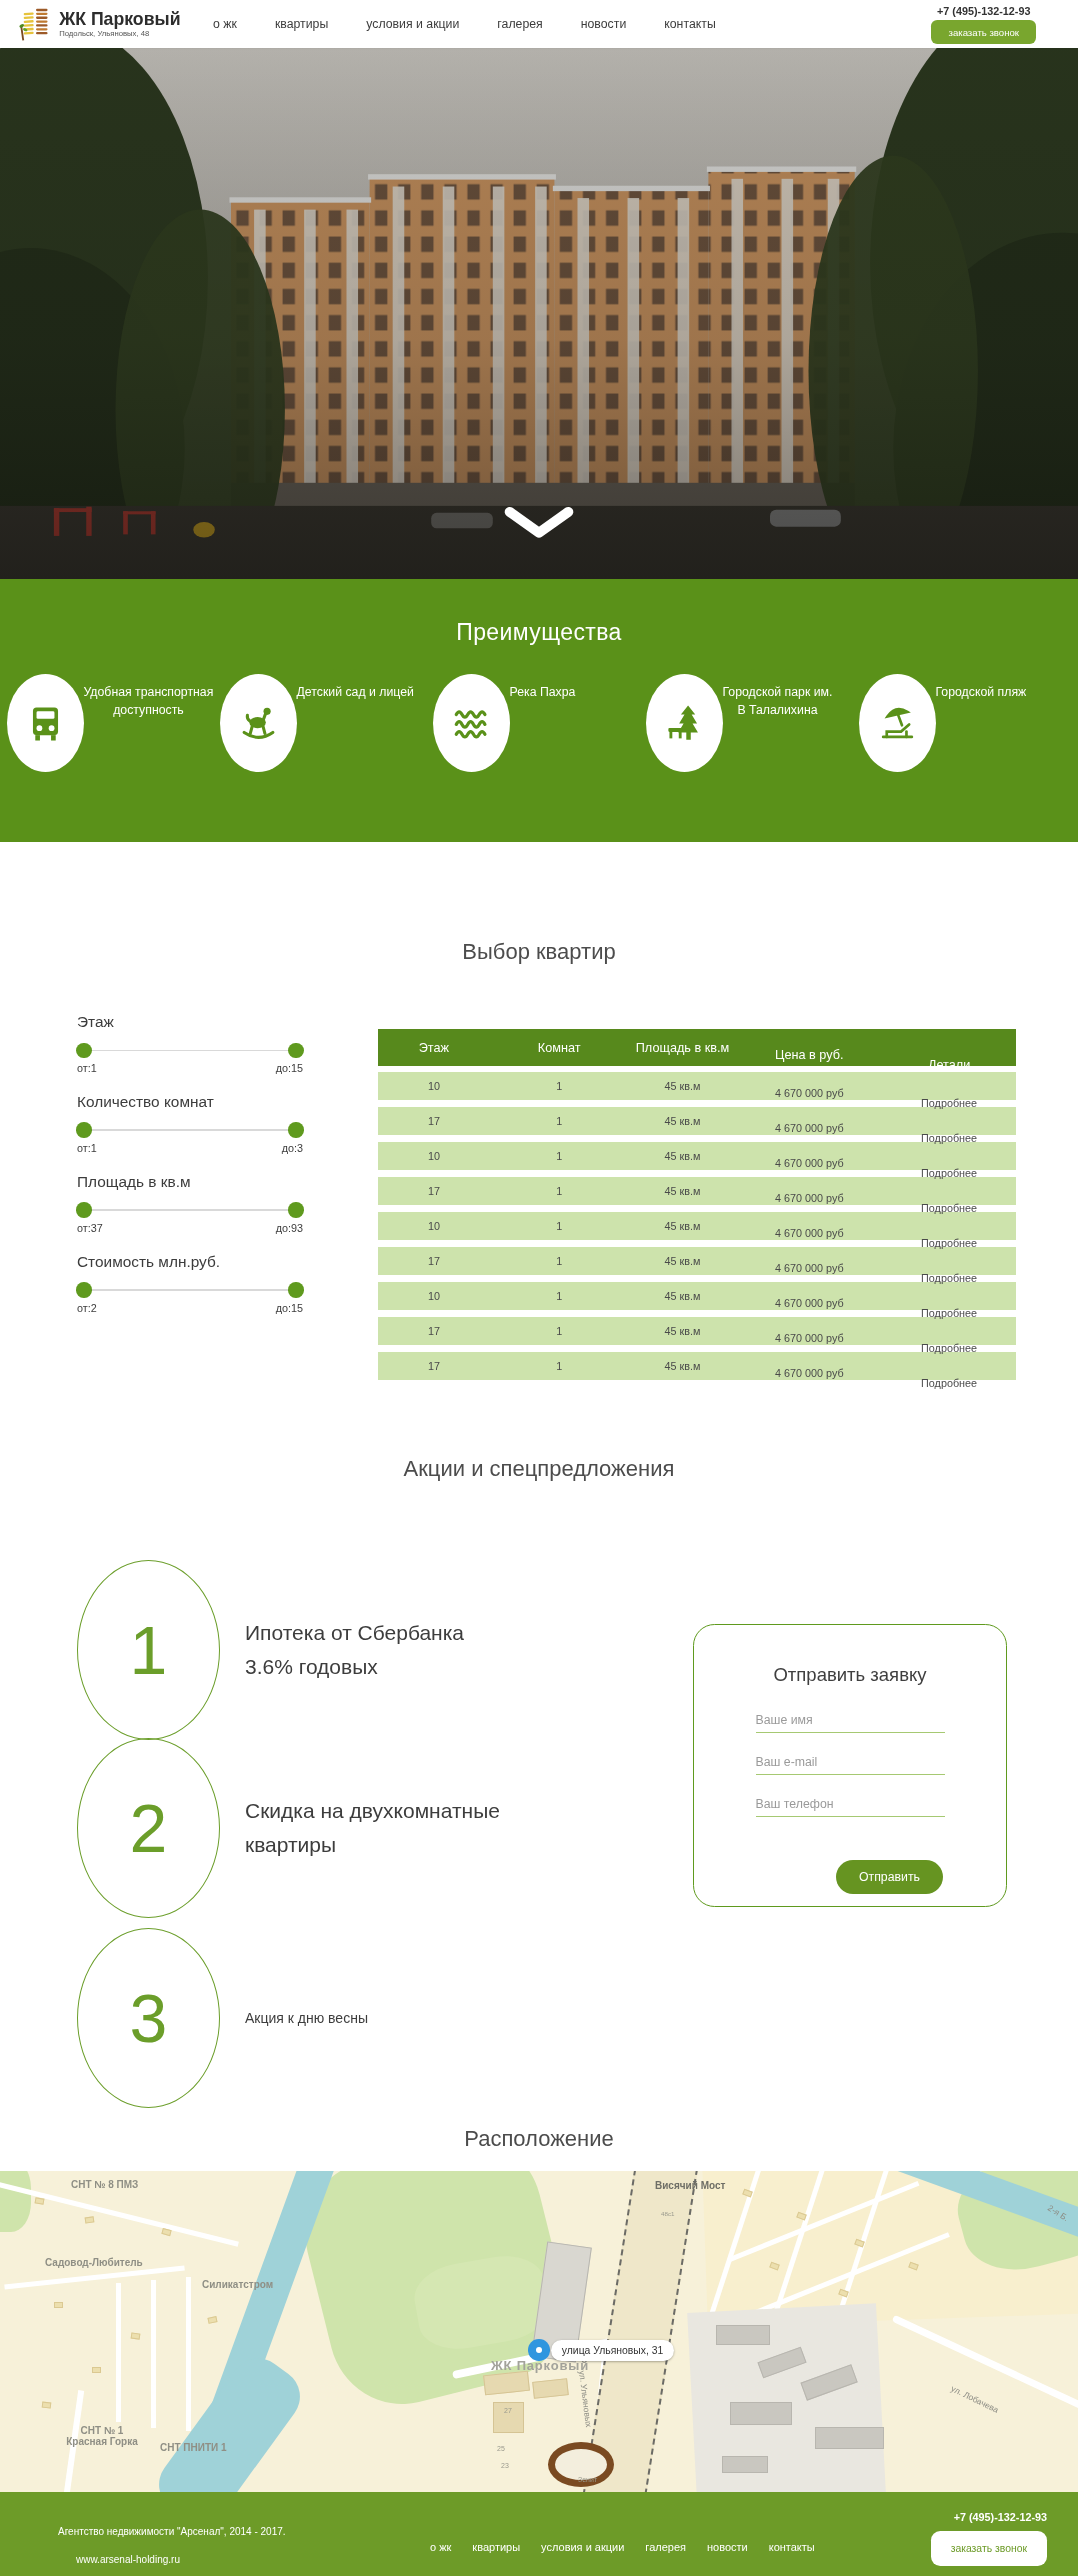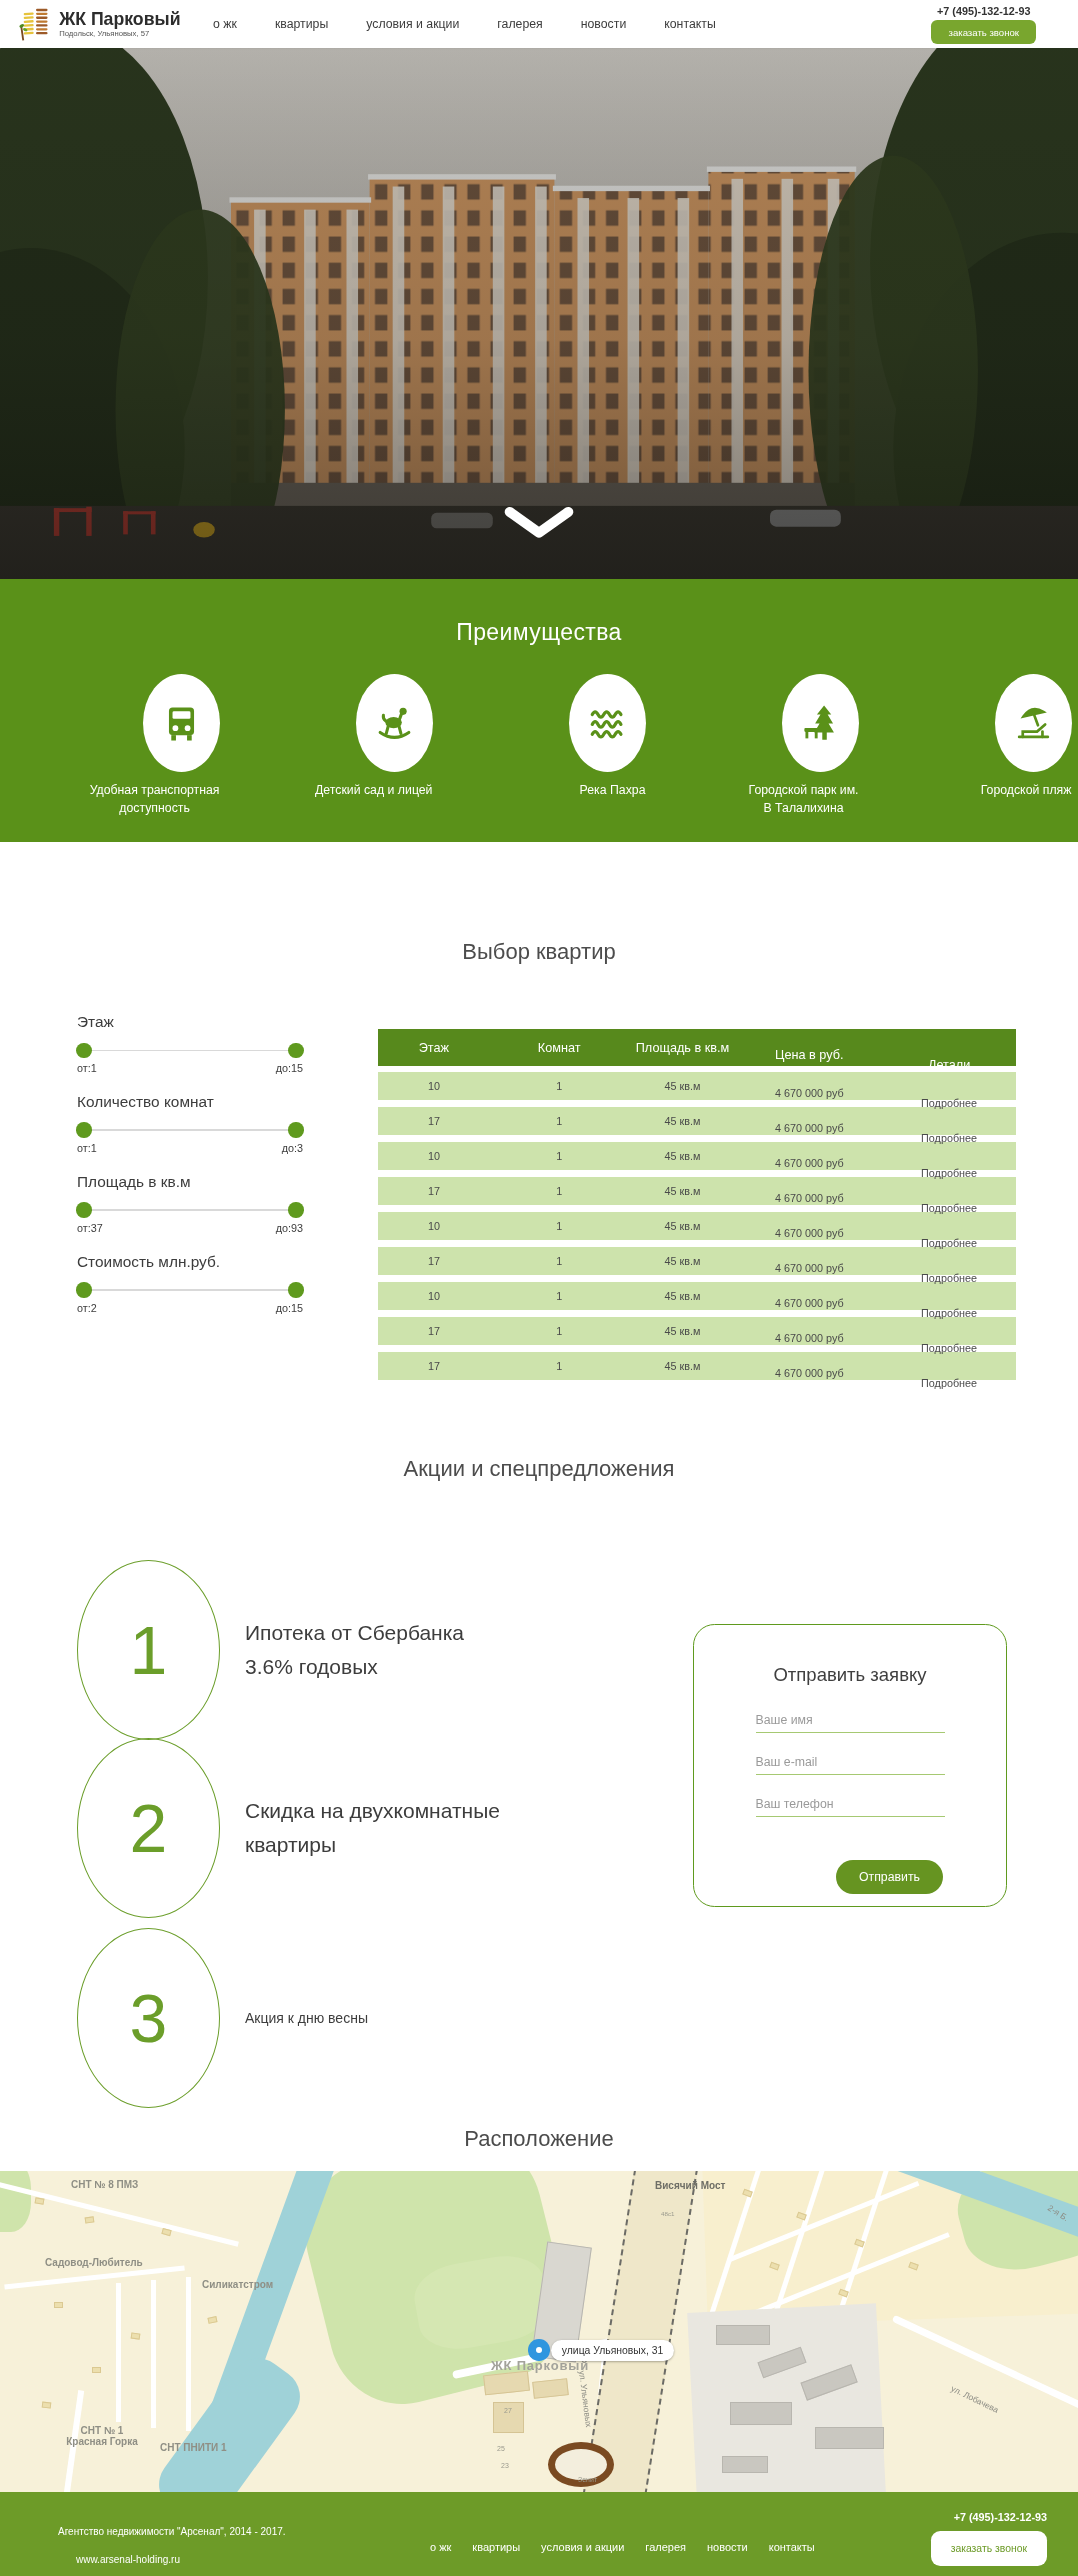--- a/index.html
+++ b/index.html
@@ -21,21 +21,21 @@
 
   
   .hero { position:relative; height:531px; overflow:hidden; background:#b9b6ae; }
   .hero svg.scene { position:absolute; left:0; top:0; width:100%; height:100%; }
   .chevron { position:absolute; left:50%; bottom:34px; transform:translateX(-50%); cursor:pointer; z-index:5; }
 
   
   .benefits { height:263px; background:#5a9119; color:#fff; overflow:hidden; }
   .benefits-title { padding-top:40px; text-align:center; font-size:23px; font-weight:300; letter-spacing:0.4px; }
   .benefit-row { margin-top:28px; display:flex; justify-content:center; }
-  .benefit { width:213px; display:flex; flex-direction:column; align-items:flex-end; }
+  .benefit { width:213px; display:flex; flex-direction:row; align-items:flex-start; }
   .benefit-circle { width:77px; height:98px; border-radius:50%; background:#fff; display:flex; align-items:center; justify-content:center; }
   .benefit-circle svg { width:43px; height:43px; }
   .benefit-label { margin-top:10px; font-size:12.3px; line-height:17.7px; text-align:center; white-space:pre-line; }
 
   
   .apartments { position:relative; height:589px; background:#fff; }
   .apartments-title { position:absolute; top:97px; width:100%; text-align:center; font-size:22px; font-weight:300; color:#4c4c4c; }
   .filters { position:absolute; left:77px; top:171px; width:226px; }
   .filter { margin-bottom:19px; }
   .filter-label { font-size:15.4px; color:#3c3c3c; }
@@ -129,21 +129,21 @@
           <rect x="22" y="25" width="15" height="3" rx="1.5"></rect>
           <rect x="22" y="30" width="15" height="3" rx="1.5" fill="#c07a30"></rect>
           <rect x="22" y="35" width="15" height="3" rx="1.5"></rect>
         </g>
         <rect x="3" y="28" width="2.4" height="18" fill="#7a4a21" transform="rotate(-8 4 37)"></rect>
         <ellipse cx="3.5" cy="27" rx="3.2" ry="2" fill="#4e8a1e" transform="rotate(-30 3.5 27)"></ellipse>
         <ellipse cx="8" cy="32" rx="3" ry="1.8" fill="#63a428" transform="rotate(25 8 32)"></ellipse>
       </svg>
       <div>
         <div class="logo-title">ЖК Парковый</div>
-        <div class="logo-subtitle">Подольск, Ульяновых, 57</div>
+        <div class="logo-subtitle">Подольск, Ульяновых, 48</div>
       </div>
     </div>
     <div class="main-nav">
       <span>о жк</span>
       <span>квартиры</span>
       <span>условия и акции</span>
       <span>галерея</span>
       <span>новости</span>
       <span>контакты</span>
     </div>

